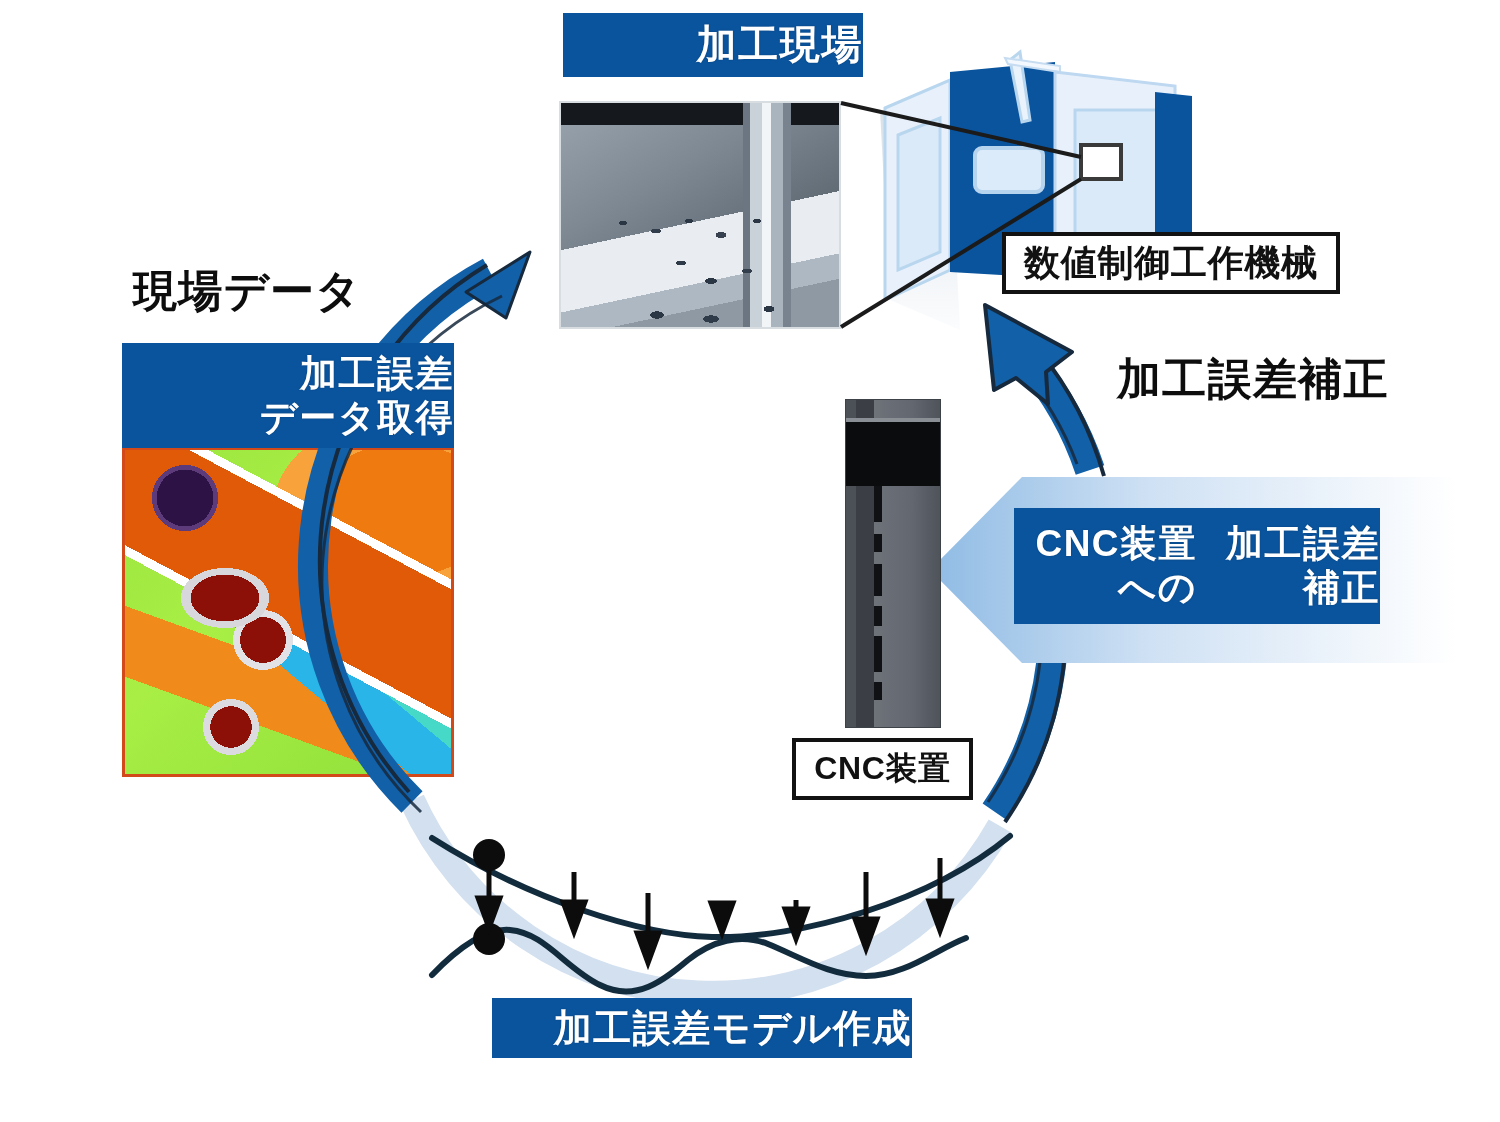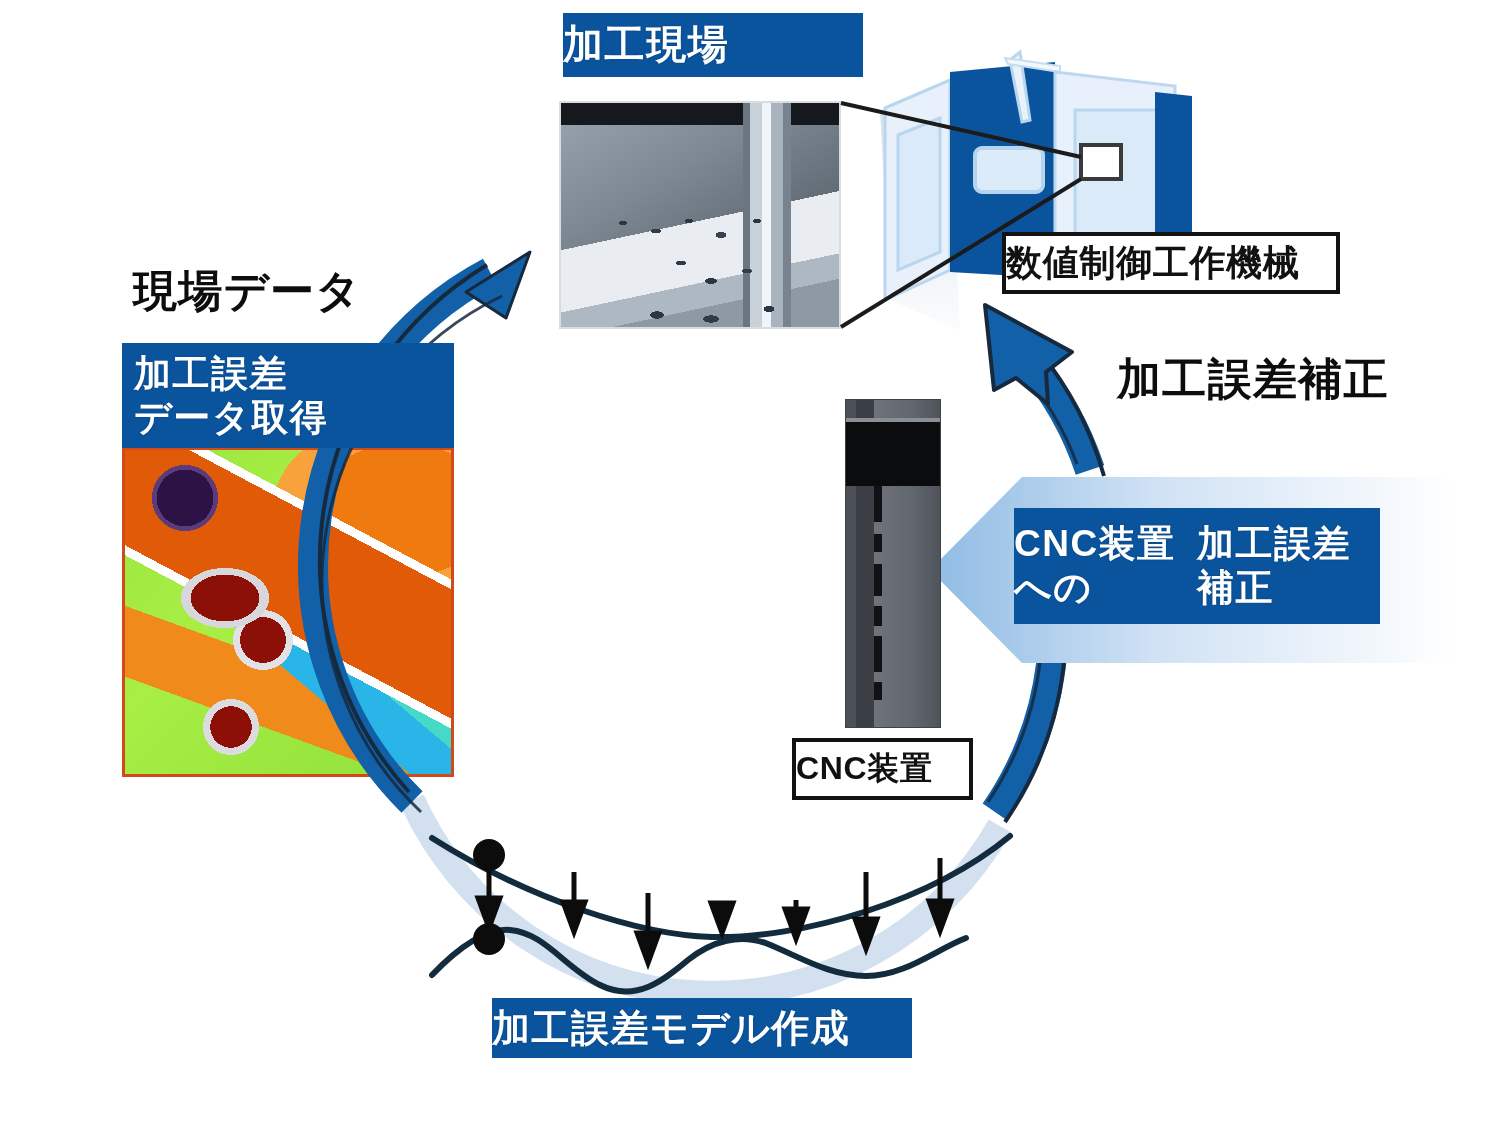--- a/index.html
+++ b/index.html
@@ -20,38 +20,38 @@
 
   
   .blue-box {
     position: absolute;
     background: #0a549e;
     color: #ffffff;
     font-weight: bold;
     display: flex;
     align-items: center;
     justify-content: center;
-    text-align: left;
+    text-align: right;
     line-height: 1.18;
     letter-spacing: 0.04em;
     box-sizing: border-box;
     text-shadow: 0 0 2px rgba(0,0,0,0.25);
   }
   .blue-box .l1, .blue-box .l2 { display: block; width: 100%; }
 
   
   .callout {
     position: absolute;
     background: #ffffff;
     border: 4px solid #121212;
     color: #111111;
     font-weight: bold;
     display: flex;
     align-items: center;
-    justify-content: flex-start;
+    justify-content: center;
     box-sizing: border-box;
     letter-spacing: 0.02em;
     z-index: 30;
   }
 
   
   .plain-label {
     position: absolute;
     color: #0d0d0d;
     font-weight: bold;

